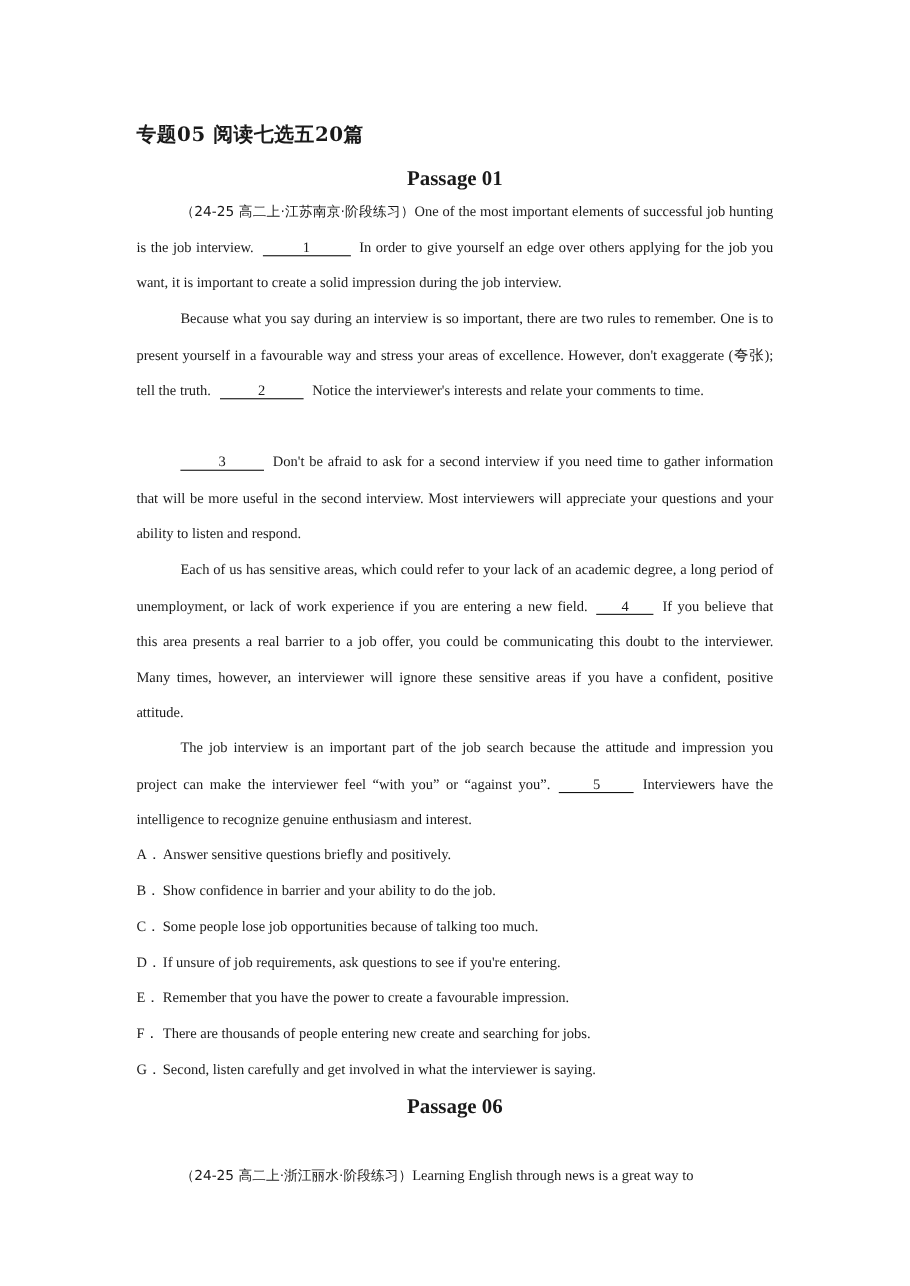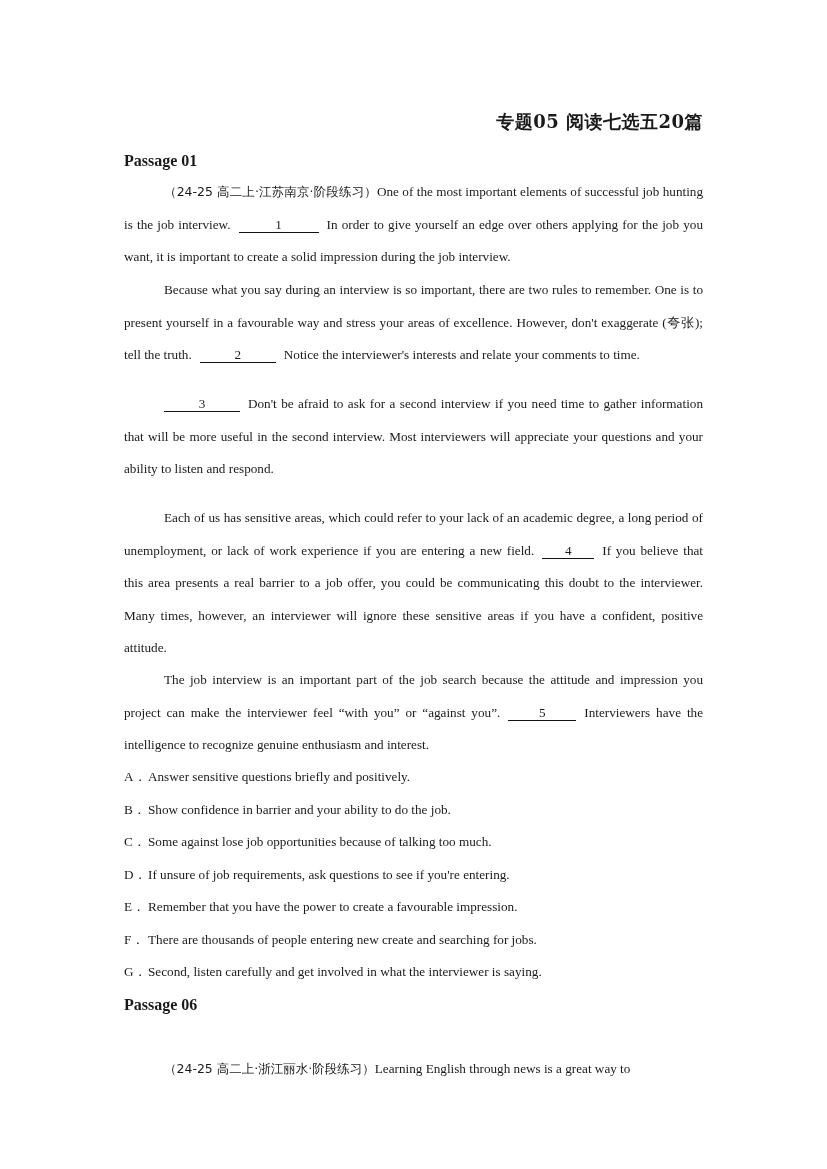--- a/index.html
+++ b/index.html
@@ -7,26 +7,26 @@
     width: 827px; height: 1169px; position: relative; overflow: hidden;
     font-family: "Liberation Serif", "DejaVu Serif", serif;
     color: #1a1a1a;
   }
   .page {
     position: absolute; left: 124px; top: 0; width: 579px;
     font-size: 13.2px;
   }
   .title {
     position: absolute; left: 0; width: 579px; top: 110px;
-    text-align: right; font-weight: bold; font-size: 18px; letter-spacing: 0.5px;
+    text-align: left; font-weight: bold; font-size: 18px; letter-spacing: 0.5px;
     font-family: "DejaVu Serif", "Liberation Serif", serif;
   }
   .passage-h {
     position: absolute; left: 0; width: 579px;
-    text-align: left; font-weight: bold; font-size: 16px;
+    text-align: center; font-weight: bold; font-size: 19px;
   }
   .para {
     position: absolute; left: 0; width: 579px;
     line-height: 32.6px; text-align: justify; text-align-last: auto;
   }
   .indent { text-indent: 40px; }
   .src { font-family: "DejaVu Sans", sans-serif; font-size: 12.5px; }
   .blank {
     display: inline-block; border-bottom: 1px solid #111; text-align: center;
     line-height: 14px; height: 14px; vertical-align: baseline; margin: 0 8px;
@@ -47,35 +47,35 @@
   <div class="passage-h" style="top:152px;">Passage 01</div>
 
   <div class="para indent" style="top:176px;">
     <span class="src">（24-25 高二上·江苏南京·阶段练习）</span><span>One of the most important elements of successful job hunting is the job interview.</span><span class="blank" style="width:80px;">1</span><span>In order to give yourself an edge over others applying for the job you want, it is important to create a solid impression during the job interview.</span>
   </div>
 
   <div class="para indent" style="top:274px;">
     <span>Because what you say during an interview is so important, there are two rules to remember. One is to present yourself in a favourable way and stress your areas of excellence. However, don't exaggerate (夸张); tell the truth.</span><span class="blank" style="width:76px;">2</span><span>Notice the interviewer's interests and relate your comments to time.</span>
   </div>
 
-  <div class="para indent" style="top:388px;">
+  <div class="para indent" style="top:404px;">
     <span class="blank" style="width:76px;margin-left:0;">3</span><span>Don't be afraid to ask for a second interview if you need time to gather information that will be more useful in the second interview. Most interviewers will appreciate your questions and your ability to listen and respond.</span>
   </div>
 
   <div class="para indent" style="top:502px;">
     <span>Each of us has sensitive areas, which could refer to your lack of an academic degree, a long period of unemployment, or lack of work experience if you are entering a new field.</span><span class="blank" style="width:52px;">4</span><span>If you believe that this area presents a real barrier to a job offer, you could be communicating this doubt to the interviewer. Many times, however, an interviewer will ignore these sensitive areas if you have a confident, positive attitude.</span>
   </div>
 
   <div class="para indent" style="top:664px;">
     <span>The job interview is an important part of the job search because the attitude and impression you project can make the interviewer feel “with you” or “against you”.</span><span class="blank" style="width:68px;">5</span><span>Interviewers have the intelligence to recognize genuine enthusiasm and interest.</span>
   </div>
 
   <div class="opt" style="top:767px;"><span class="letter">A．</span><span>Answer sensitive questions briefly and positively.</span></div>
   <div class="opt" style="top:800px;"><span class="letter">B．</span><span>Show confidence in barrier and your ability to do the job.</span></div>
-  <div class="opt" style="top:832px;"><span class="letter">C．</span><span>Some against lose job opportunities because of talking too much.</span></div>
+  <div class="opt" style="top:832px;"><span class="letter">C．</span><span>Some people lose job opportunities because of talking too much.</span></div>
   <div class="opt" style="top:865px;"><span class="letter">D．</span><span>If unsure of job requirements, ask questions to see if you're entering.</span></div>
   <div class="opt" style="top:897px;"><span class="letter">E．</span><span>Remember that you have the power to create a favourable impression.</span></div>
   <div class="opt" style="top:930px;"><span class="letter">F．</span><span>There are thousands of people entering new create and searching for jobs.</span></div>
   <div class="opt" style="top:962px;"><span class="letter">G．</span><span>Second, listen carefully and get involved in what the interviewer is saying.</span></div>
 
   <div class="passage-h" style="top:996px;">Passage 06</div>
 
   <div class="para indent" style="top:1053px;">
     <span class="src">（24-25 高二上·浙江丽水·阶段练习）</span><span>Learning English through news is a great way to</span>
   </div>

